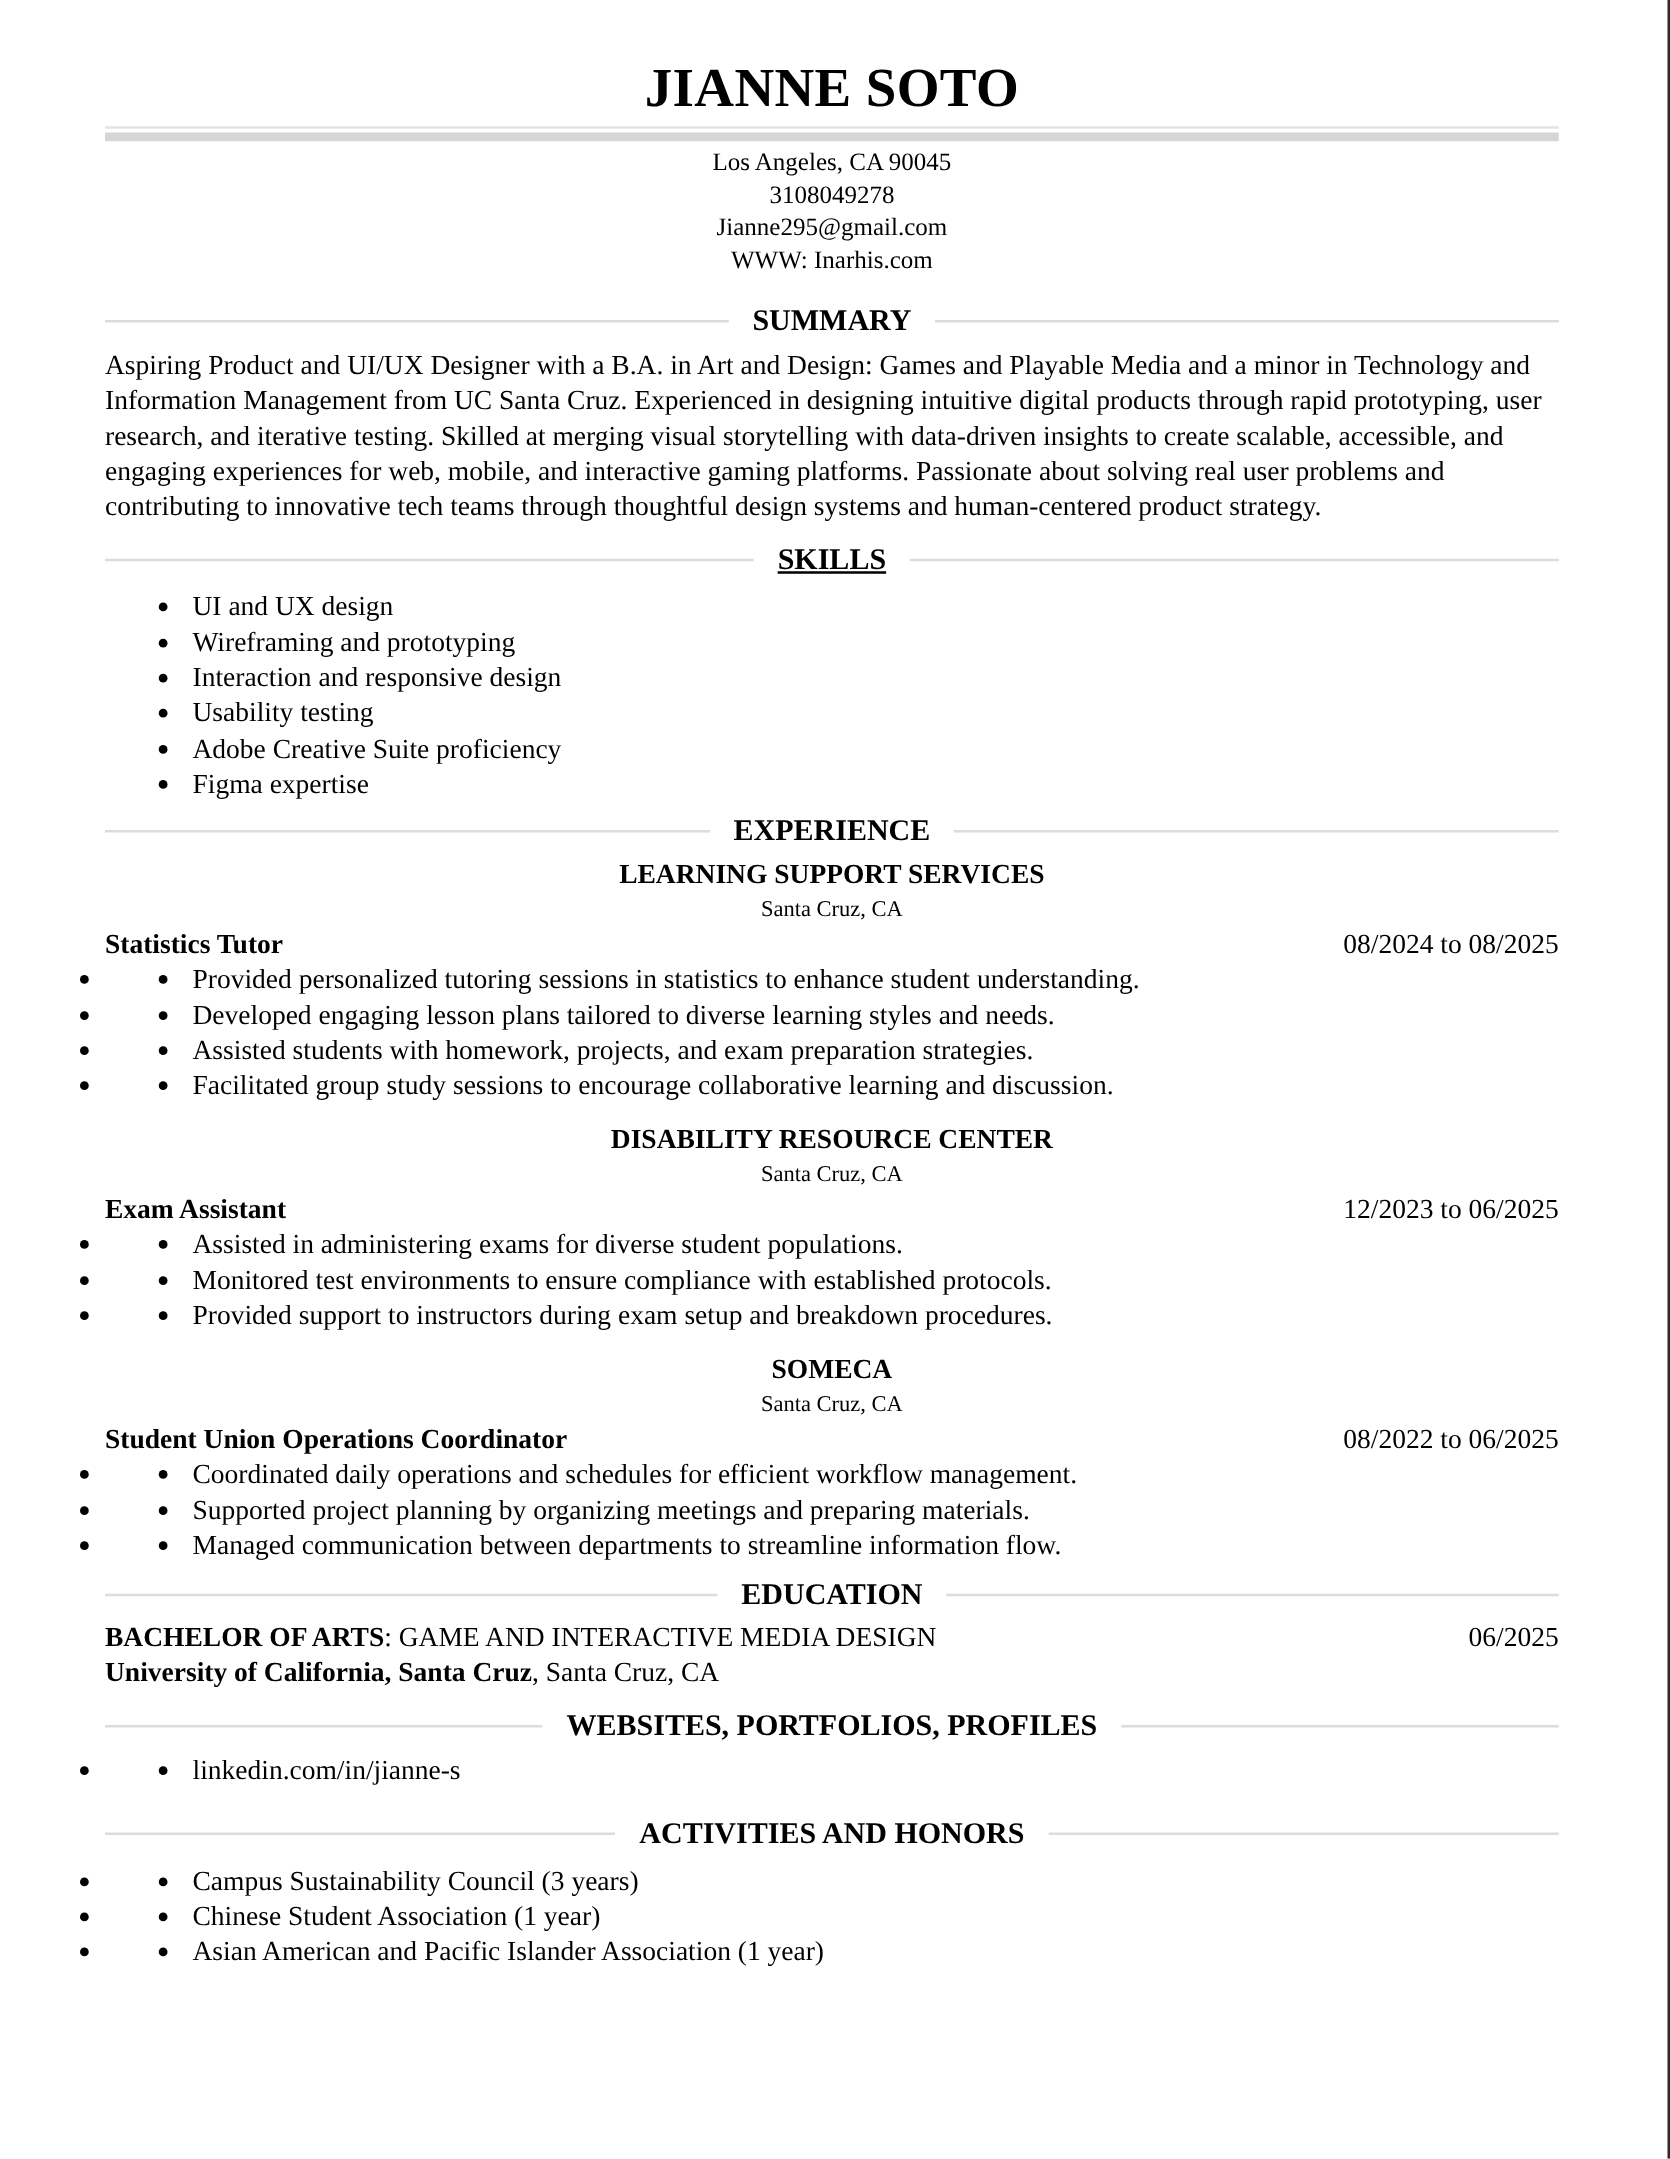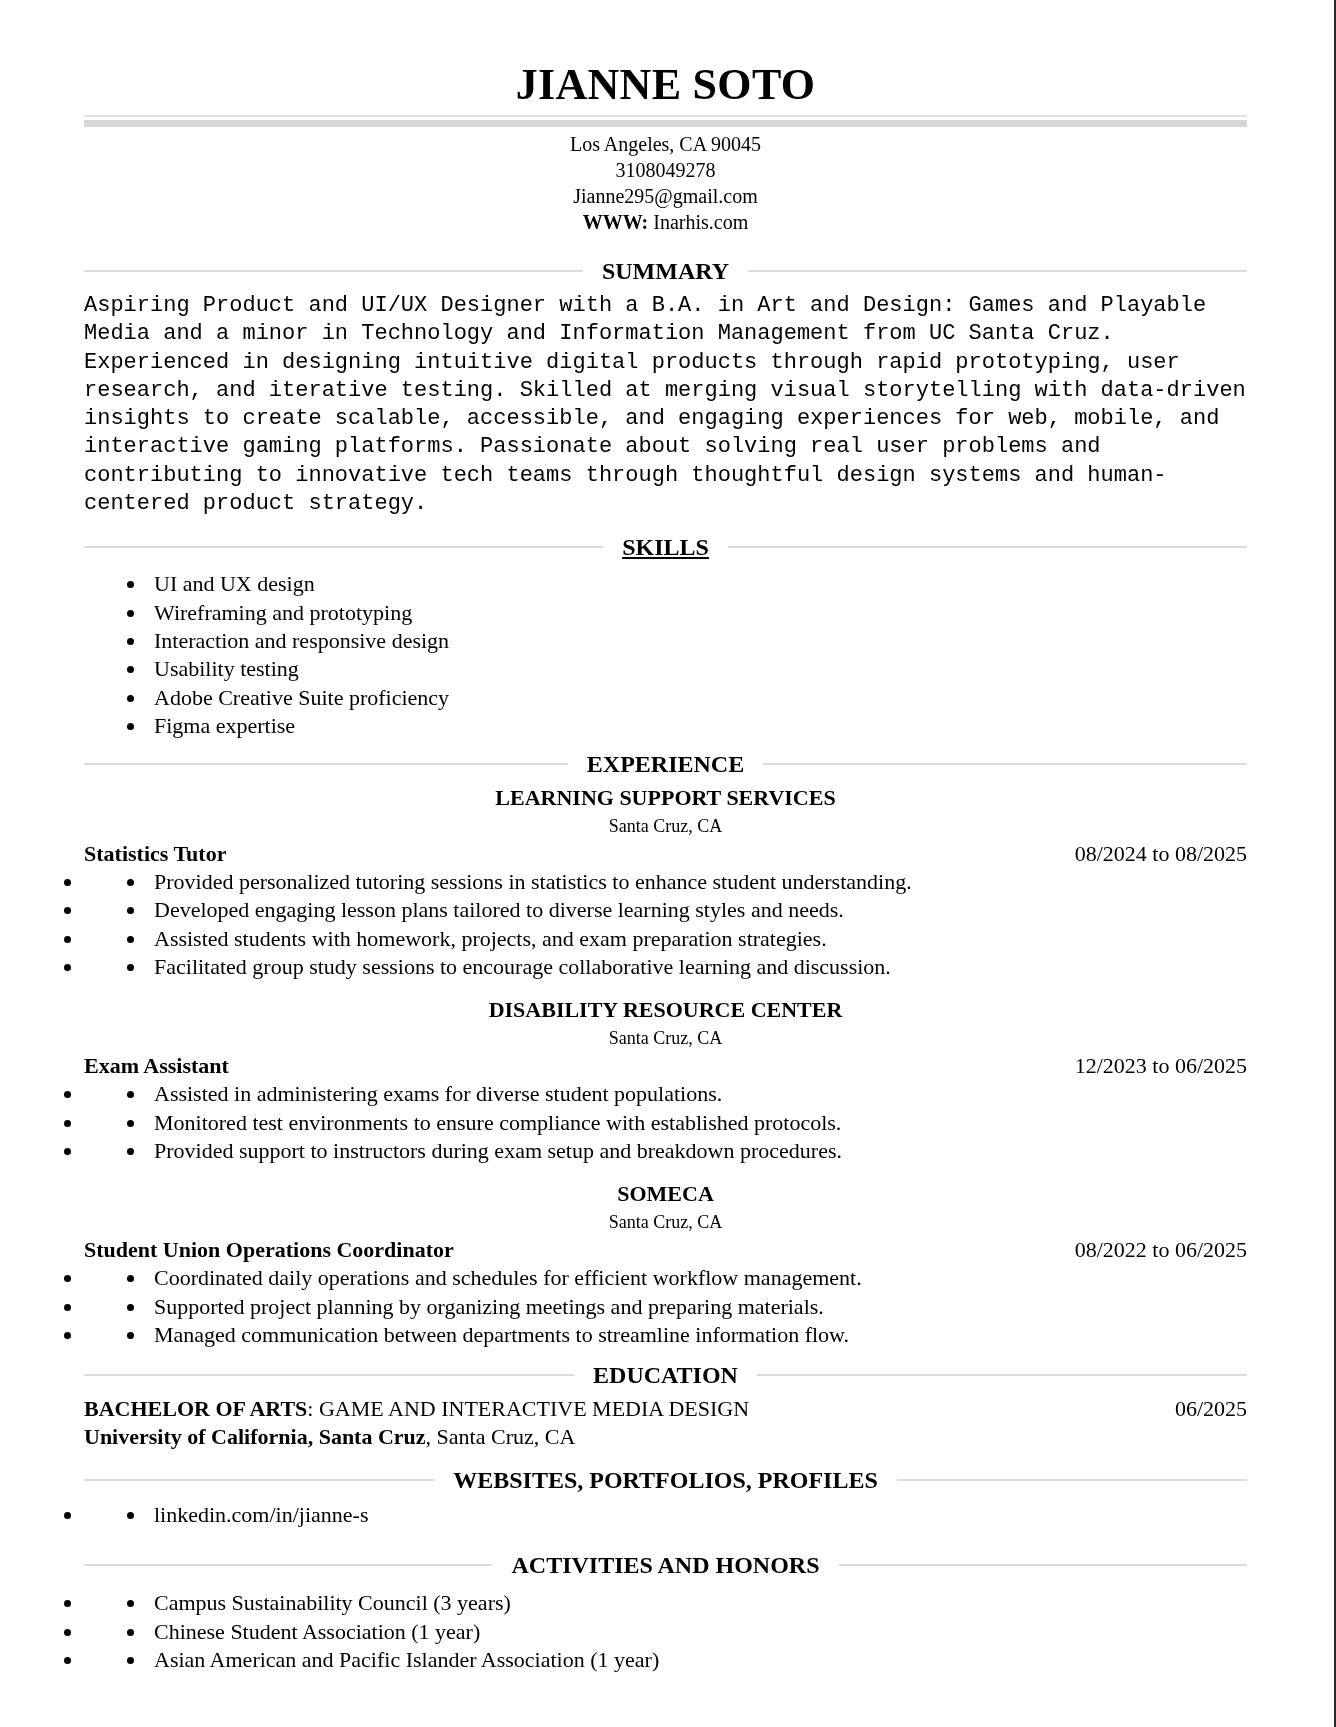--- a/index.html
+++ b/index.html
@@ -6,38 +6,38 @@
   html, body { width: 1336px; height: 1727px; background: #ffffff; overflow: hidden; }
   body {
     font-family: "Liberation Serif", "DejaVu Serif", serif;
     color: #000;
     position: relative;
   }
   .page-edge {
     position: absolute; top: 0; right: 0; width: 2px; height: 1727px; background: #2a2a2a;
   }
   .resume {
-    position: absolute; left: 84px; top: 14px; width: 1163px;
+    position: absolute; left: 84px; top: 0; width: 1163px;
   }
   .name {
     text-align: center; font-weight: bold; font-size: 44px; line-height: 50px;
     padding-top: 46px; height: 100px; letter-spacing: 0.3px;
   }
   .rule-thin { height: 2px; background: #e2e2e2; margin-top: 1px; }
   .rule-thick { height: 7px; background: #d6d6d6; margin-top: 3px; }
   .contact { text-align: center; font-size: 20px; line-height: 26px; margin-top: 4px; }
-  .contact b { font-weight: bold; }
+  .contact b { font-weight: normal; }
   .section-head {
     display: flex; align-items: center; height: 38px;
   }
   .section-head .line { flex: 1; height: 2px; background: #dcdcdc; }
   .section-head .title {
     font-weight: bold; font-size: 24px; padding: 0 19px; line-height: 38px; white-space: nowrap;
   }
-  .summary { font-size: 22px; line-height: 28.3px; font-family: Liberation Mono, monospace; }
+  .summary { font-size: 22px; line-height: 28.3px; }
   .skills { display: flex; margin-top: 4px; }
   .skills ul { list-style: none; width: 582px; }
   ul.bullets li {
     position: relative; font-size: 22px; line-height: 28.3px; padding-left: 70px;
   }
   ul.bullets li::before {
     content: ""; position: absolute; left: 43px; top: 11px; width: 7px; height: 7px;
     border-radius: 50%; background: #000;
   }
   .skills ul.right li { padding-left: 67px; }

